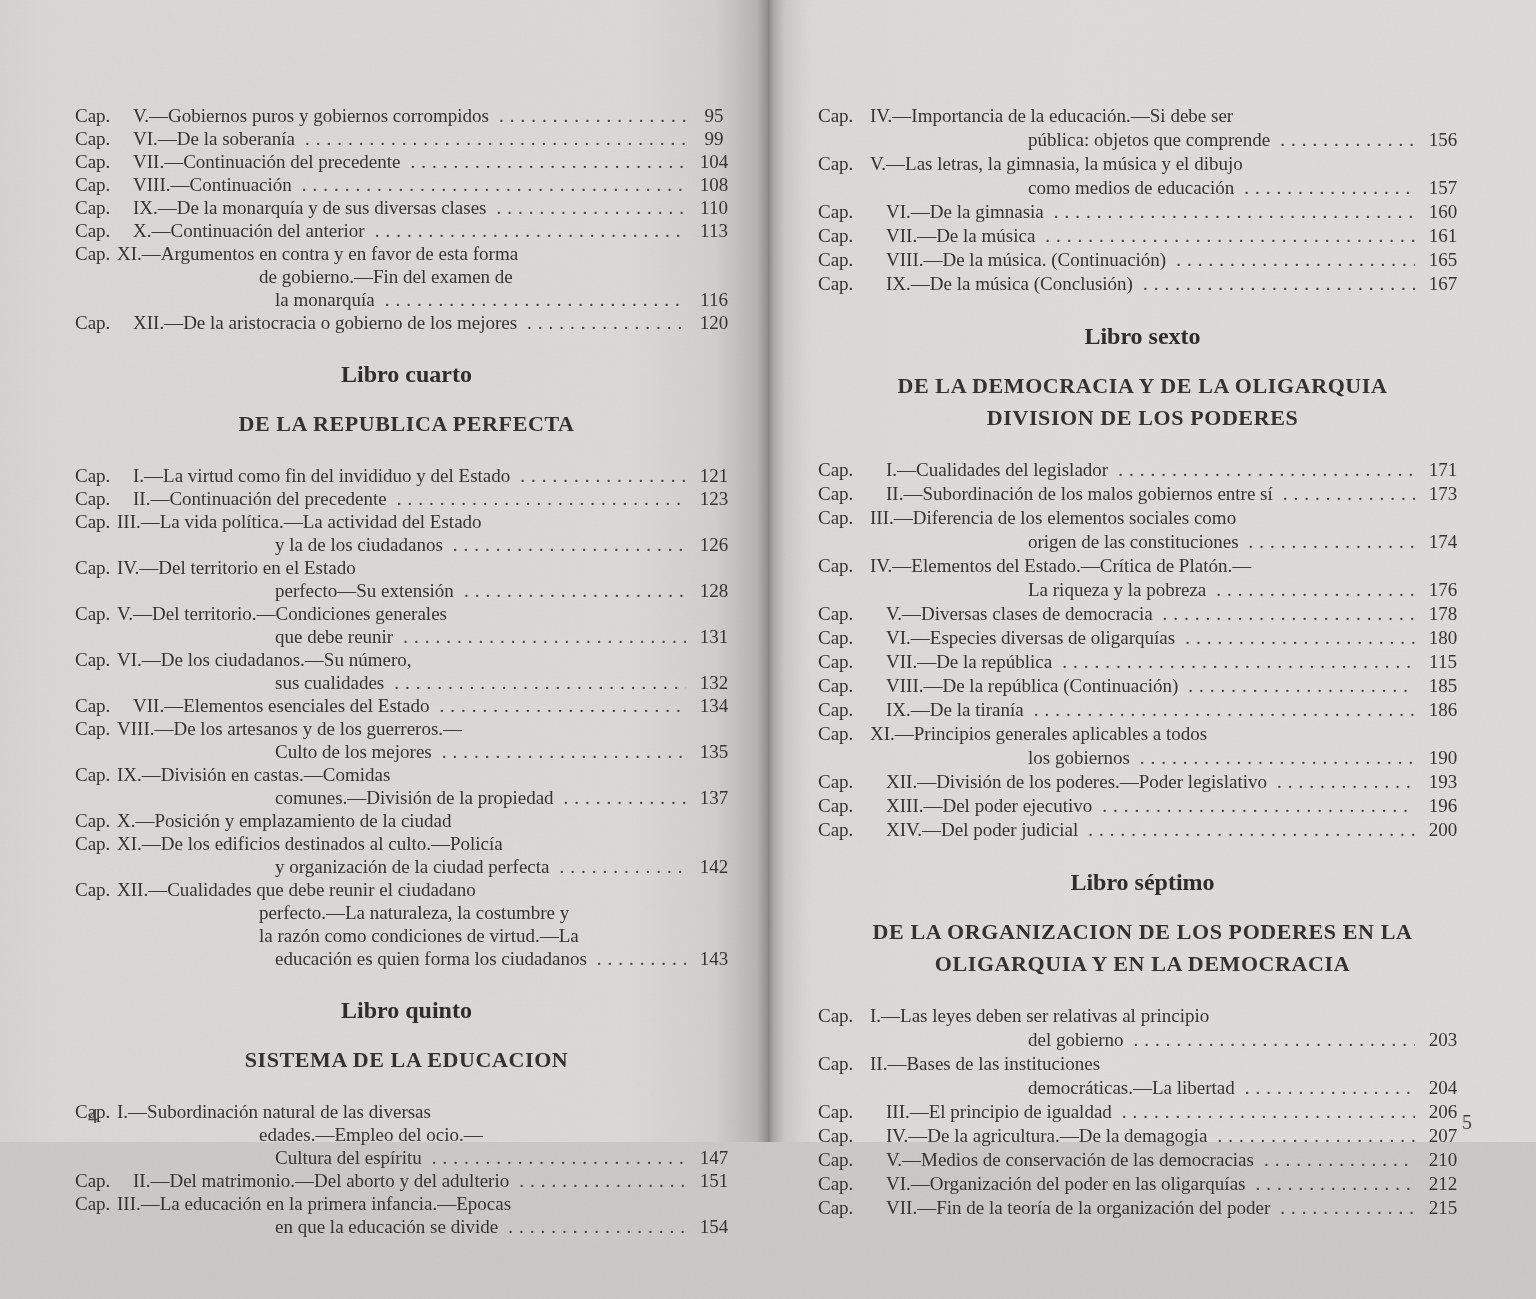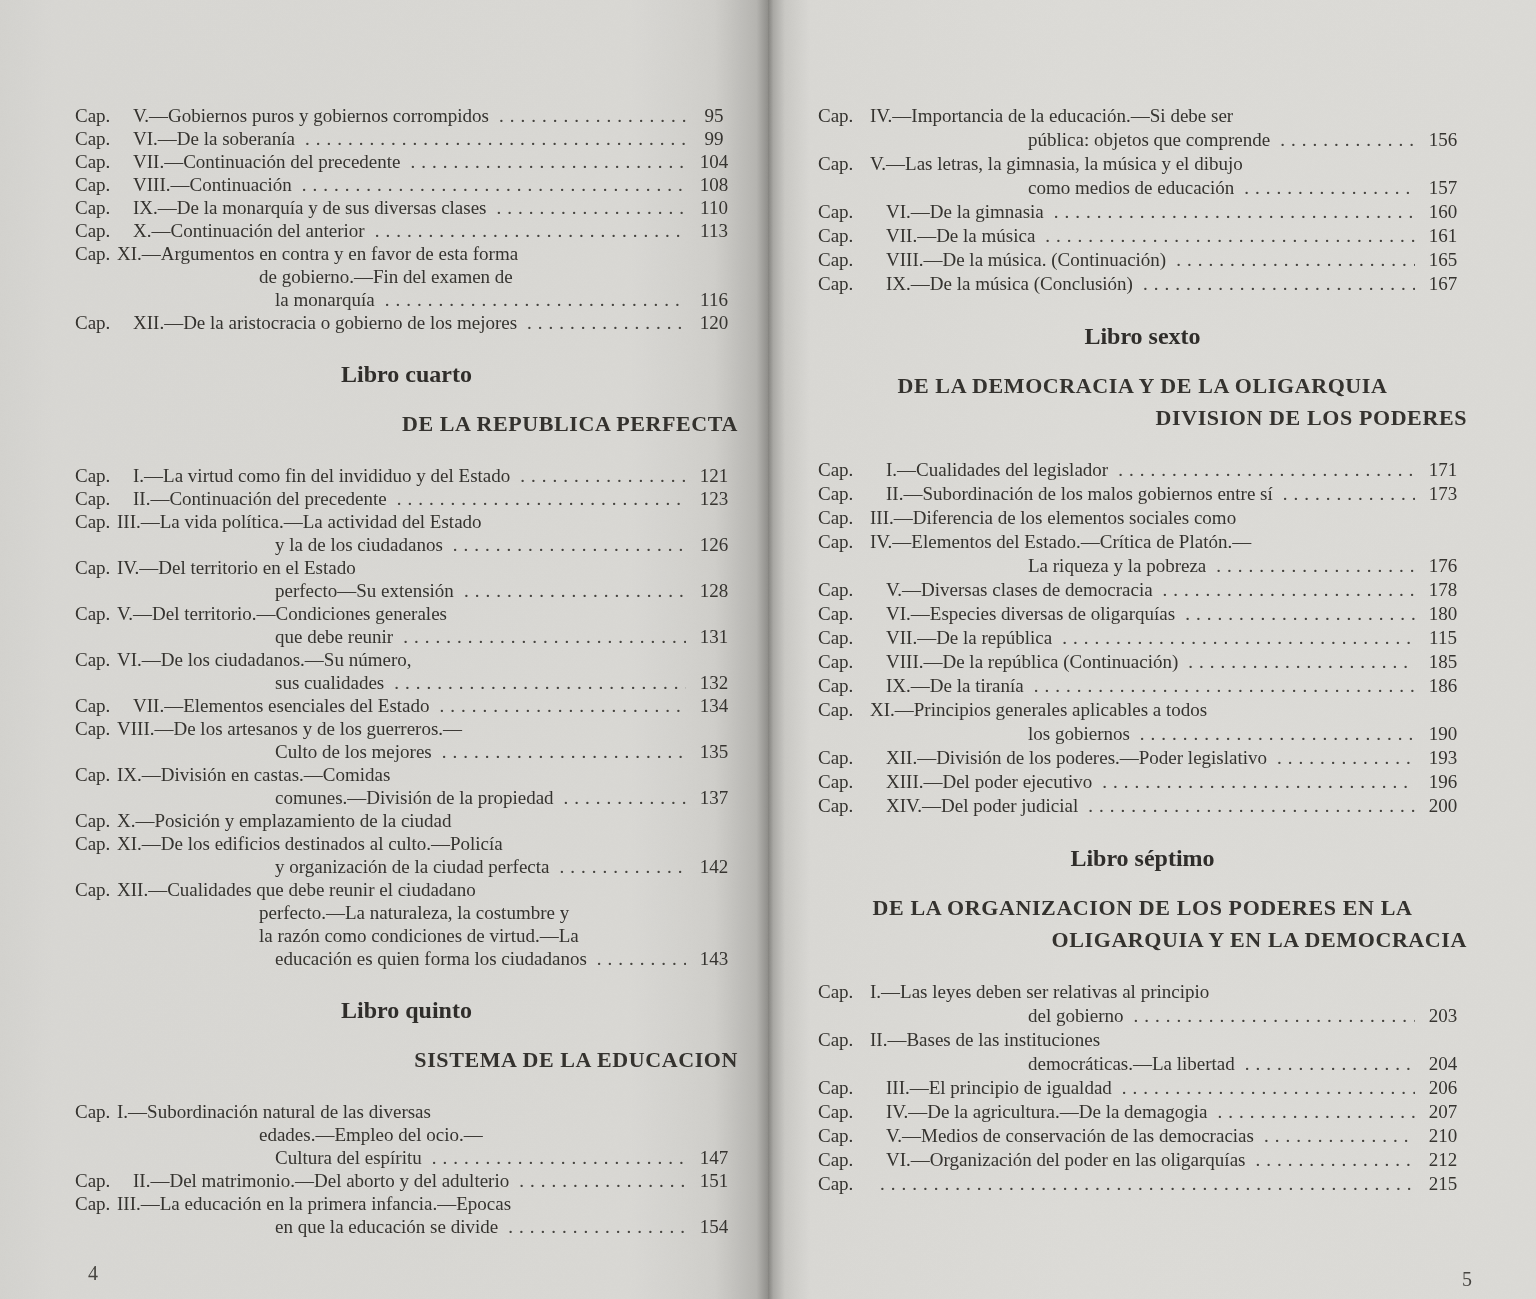--- a/index.html
+++ b/index.html
@@ -2,21 +2,21 @@
 <html><head>
 <meta charset="utf-8">
 <style>
   html,body{margin:0;padding:0;}
   body{
     width:1536px;height:1299px;overflow:hidden;
     font-family:"Liberation Serif","DejaVu Serif",serif;
     background:#c9c8c4;
   }
   .spread{position:relative;width:1536px;height:1299px;display:flex;}
-  .page{position:relative;box-sizing:border-box;width:768px;height:1299px;color:#34322e;}
+  .page{position:relative;box-sizing:border-box;width:768px;height:1142px;color:#34322e;}
   .page-left{
     background:linear-gradient(90deg,#d3d2ce 0%,#d8d7d3 7%,#d9d8d4 82%,#cfceca 93%,#b5b4b0 98.5%,#8f8e8a 100%);
     padding:104px 30px 0 75px;
   }
   .page-right{
     background:linear-gradient(90deg,#83827e 0%,#a9a8a4 0.7%,#c9c8c4 2.2%,#d9d8d4 5.5%,#dcdbd7 40%,#dbdad6 100%);
     padding:104px 69px 0 50px;
   }
   .content{position:relative;}
   .entry{display:flex;font-size:19px;line-height:23px;}
@@ -35,21 +35,21 @@
   .leader::after{content:"................................................................................";}
   .pageref{flex:0 0 48px;text-align:center;}
   .kicker{
     margin:27px 0 23px;text-align:center;
     font-size:24px;font-weight:bold;color:#2e2c29;
   }
   .sec-title{
     margin:0 0 6px;text-align:center;font-weight:bold;
     font-size:22px;letter-spacing:.6px;color:#33312d;
   }
-  .sec-title.title-last{margin-bottom:27px;text-align:right;}
+  .sec-title.title-last{margin-bottom:27px;}
   .folio{position:absolute;font-size:20px;color:#45433f;}
   .folio-left{left:88px;bottom:14px;}
   .folio-right{right:64px;bottom:8px;}
   .grain{position:absolute;inset:0;pointer-events:none;opacity:.55;}
 </style>
 </head>
 <body>
 
 <div class="spread">
 
@@ -388,20 +388,25 @@
               <span class="txt">II.—Subordinación de los malos gobiernos entre sí</span>
               <span class="leader"></span>
               <span class="pageref">173</span>
             </div>
           </div>
         </div>
         <div class="entry">
           <span class="label">Cap.</span>
           <div class="body">
             <div class="line">III.—Diferencia de los elementos sociales como</div>
+            <div class="line last cont">
+              <span class="txt">origen de las constituciones</span>
+              <span class="leader"></span>
+              <span class="pageref">174</span>
+            </div>
           </div>
         </div>
         <div class="entry">
           <span class="label">Cap.</span>
           <div class="body">
             <div class="line">IV.—Elementos del Estado.—Crítica de Platón.—</div>
             <div class="line last cont">
               <span class="txt">La riqueza y la pobreza</span>
               <span class="leader"></span>
               <span class="pageref">176</span>
@@ -561,20 +566,21 @@
               <span class="txt">VI.—Organización del poder en las oligarquías</span>
               <span class="leader"></span>
               <span class="pageref">212</span>
             </div>
           </div>
         </div>
         <div class="entry">
           <span class="label">Cap.</span>
           <div class="body">
             <div class="line last">
+              <span class="txt">VII.—Fin de la teoría de la organización del poder</span>
               <span class="leader"></span>
               <span class="pageref">215</span>
             </div>
           </div>
         </div>
       </div>
     <div class="folio folio-right">5</div>
   </section>
 
   <svg class="grain" width="1536" height="1299" xmlns="http://www.w3.org/2000/svg">

